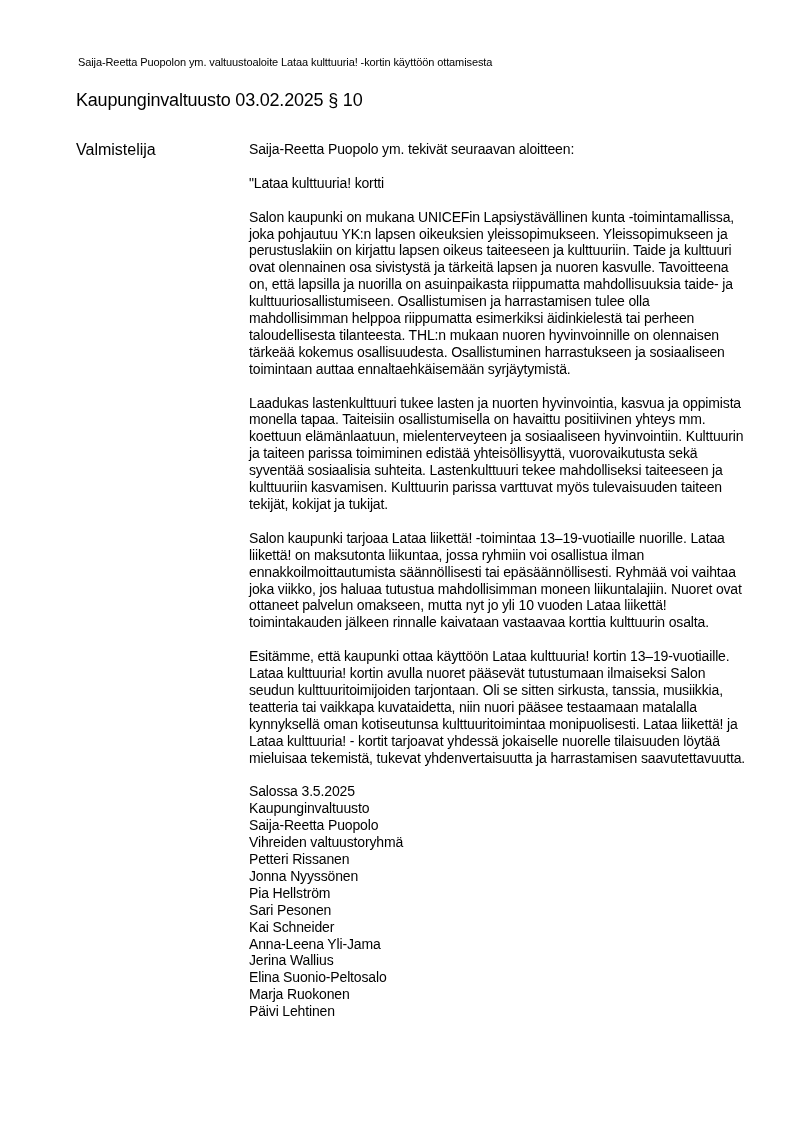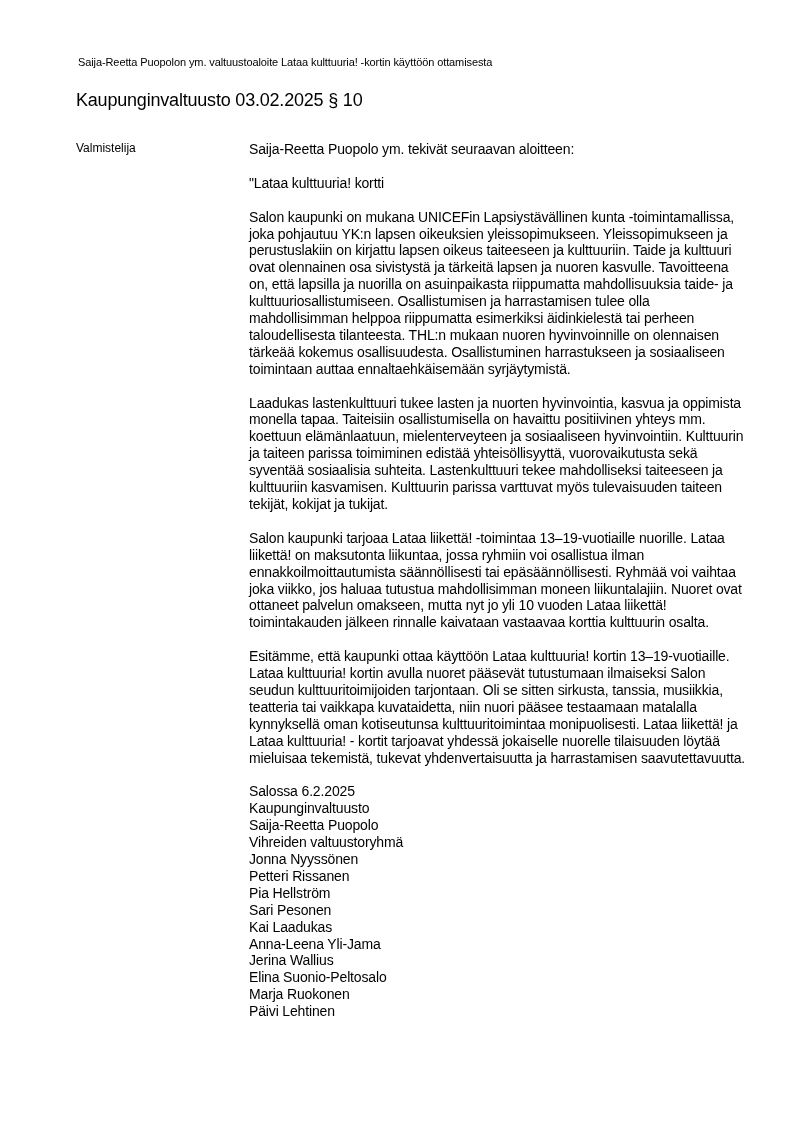--- a/index.html
+++ b/index.html
@@ -10,21 +10,21 @@
     .title {
       position: absolute; left: 78px; top: 56px;
       font-weight: normal; font-size: 11px; letter-spacing: -0.1px;
     }
     .meeting {
       position: absolute; left: 76px; top: 90px;
       font-size: 18px; letter-spacing: -0.2px;
     }
     .label {
       position: absolute; left: 76px; top: 141px;
-      font-size: 12px;
+      font-size: 16px;
     }
     .body {
       position: absolute; left: 249px; top: 141px; width: 500px;
       font-size: 14px; line-height: 16.9px; letter-spacing: -0.15px;
     }
     .body p { margin: 0 0 16.9px 0; }
     .sig { margin: 0; padding: 0; list-style: none; }
     .sig li { margin: 0; }
   </style>
 </head>
@@ -35,28 +35,28 @@
 <div class="label">Valmistelija</div>
 
 <div class="body">
   <p>Saija-Reetta Puopolo ym. tekivät seuraavan aloitteen:</p>
   <p>"Lataa kulttuuria! kortti</p>
   <p>Salon kaupunki on mukana UNICEFin Lapsiystävällinen kunta -toimintamallissa, joka pohjautuu YK:n lapsen oikeuksien yleissopimukseen. Yleissopimukseen ja perustuslakiin on kirjattu lapsen oikeus taiteeseen ja kulttuuriin. Taide ja kulttuuri ovat olennainen osa sivistystä ja tärkeitä lapsen ja nuoren kasvulle. Tavoitteena on, että lapsilla ja nuorilla on asuinpaikasta riippumatta mahdollisuuksia taide- ja kulttuuriosallistumiseen. Osallistumisen ja harrastamisen tulee olla mahdollisimman helppoa riippumatta esimerkiksi äidinkielestä tai perheen taloudellisesta tilanteesta. THL:n mukaan nuoren hyvinvoinnille on olennaisen tärkeää kokemus osallisuudesta. Osallistuminen harrastukseen ja sosiaaliseen toimintaan auttaa ennaltaehkäisemään syrjäytymistä.</p>
   <p>Laadukas lastenkulttuuri tukee lasten ja nuorten hyvinvointia, kasvua ja oppimista monella tapaa. Taiteisiin osallistumisella on havaittu positiivinen yhteys mm. koettuun elämänlaatuun, mielenterveyteen ja sosiaaliseen hyvinvointiin.  Kulttuurin ja taiteen parissa toimiminen edistää yhteisöllisyyttä, vuorovaikutusta sekä syventää sosiaalisia suhteita. Lastenkulttuuri tekee mahdolliseksi taiteeseen ja kulttuuriin kasvamisen. Kulttuurin parissa varttuvat myös tulevaisuuden taiteen tekijät, kokijat ja tukijat.</p>
   <p>Salon kaupunki tarjoaa Lataa liikettä! -toimintaa 13–19-vuotiaille nuorille. Lataa liikettä! on maksutonta liikuntaa, jossa ryhmiin voi osallistua ilman ennakkoilmoittautumista säännöllisesti tai epäsäännöllisesti. Ryhmää voi vaihtaa joka viikko, jos haluaa tutustua mahdollisimman moneen liikuntalajiin.  Nuoret ovat ottaneet palvelun omakseen, mutta nyt jo yli 10 vuoden Lataa liikettä! toimintakauden jälkeen rinnalle kaivataan vastaavaa korttia kulttuurin osalta.</p>
   <p>Esitämme, että kaupunki ottaa käyttöön Lataa kulttuuria! kortin 13–19-vuotiaille.  Lataa kulttuuria! kortin avulla nuoret pääsevät tutustumaan ilmaiseksi Salon seudun kulttuuritoimijoiden tarjontaan. Oli se sitten sirkusta, tanssia, musiikkia, teatteria tai vaikkapa kuvataidetta, niin nuori pääsee testaamaan matalalla kynnyksellä oman kotiseutunsa kulttuuritoimintaa monipuolisesti. Lataa liikettä! ja Lataa kulttuuria! - kortit tarjoavat yhdessä jokaiselle nuorelle tilaisuuden löytää mieluisaa tekemistä, tukevat yhdenvertaisuutta ja harrastamisen saavutettavuutta.</p>
   <ul class="sig">
-    <li>Salossa 6.2.2025</li>
+    <li>Salossa 3.5.2025</li>
     <li>Kaupunginvaltuusto</li>
     <li>Saija-Reetta Puopolo</li>
     <li>Vihreiden valtuustoryhmä</li>
+    <li>Petteri Rissanen</li>
     <li>Jonna Nyyssönen</li>
-    <li>Petteri Rissanen</li>
     <li>Pia Hellström</li>
     <li>Sari Pesonen</li>
-    <li>Kai Laadukas</li>
+    <li>Kai Schneider</li>
     <li>Anna-Leena Yli-Jama</li>
     <li>Jerina Wallius</li>
     <li>Elina Suonio-Peltosalo</li>
     <li>Marja Ruokonen</li>
     <li>Päivi Lehtinen</li>
   </ul>
 </div>
 
 </body></html>

